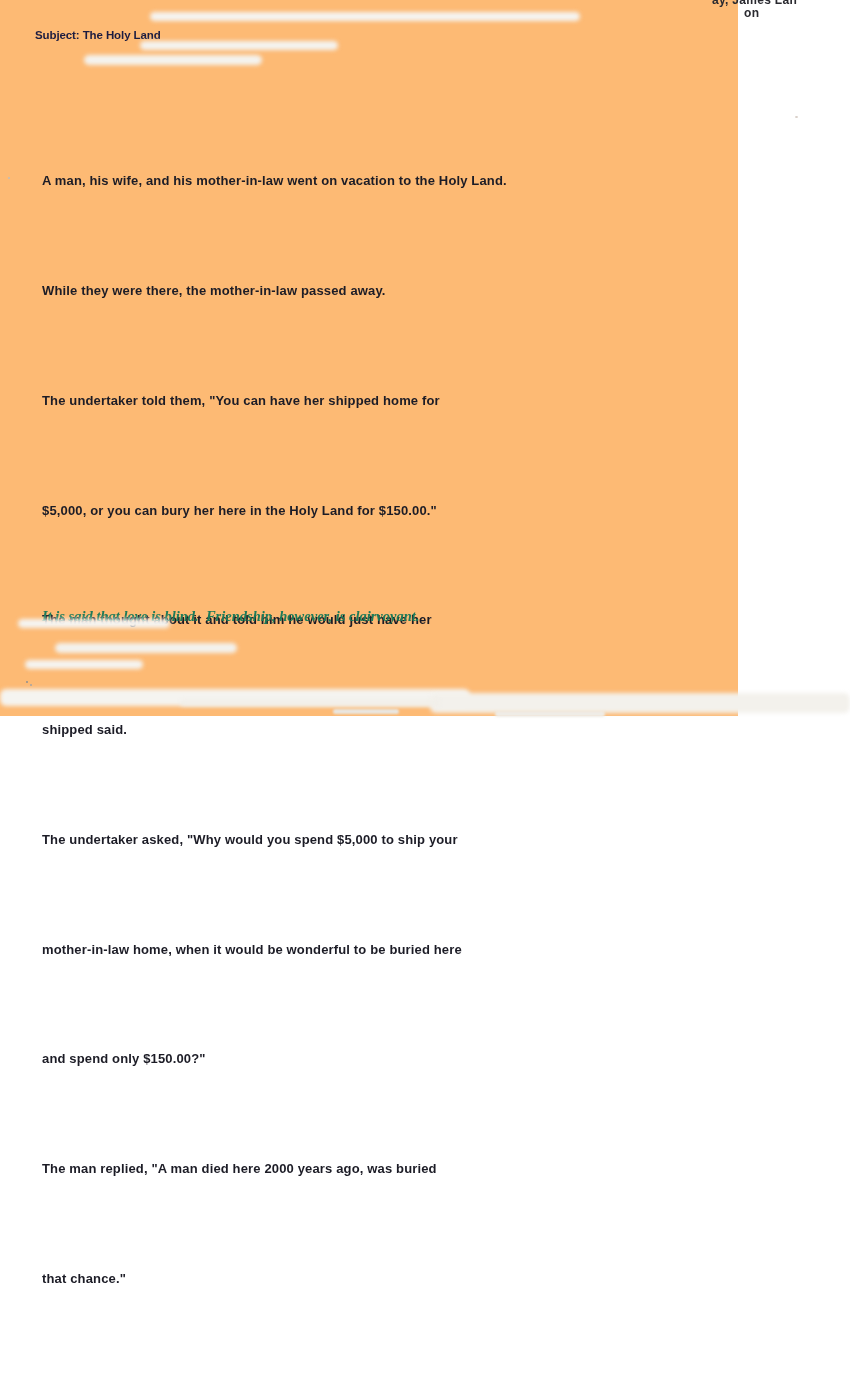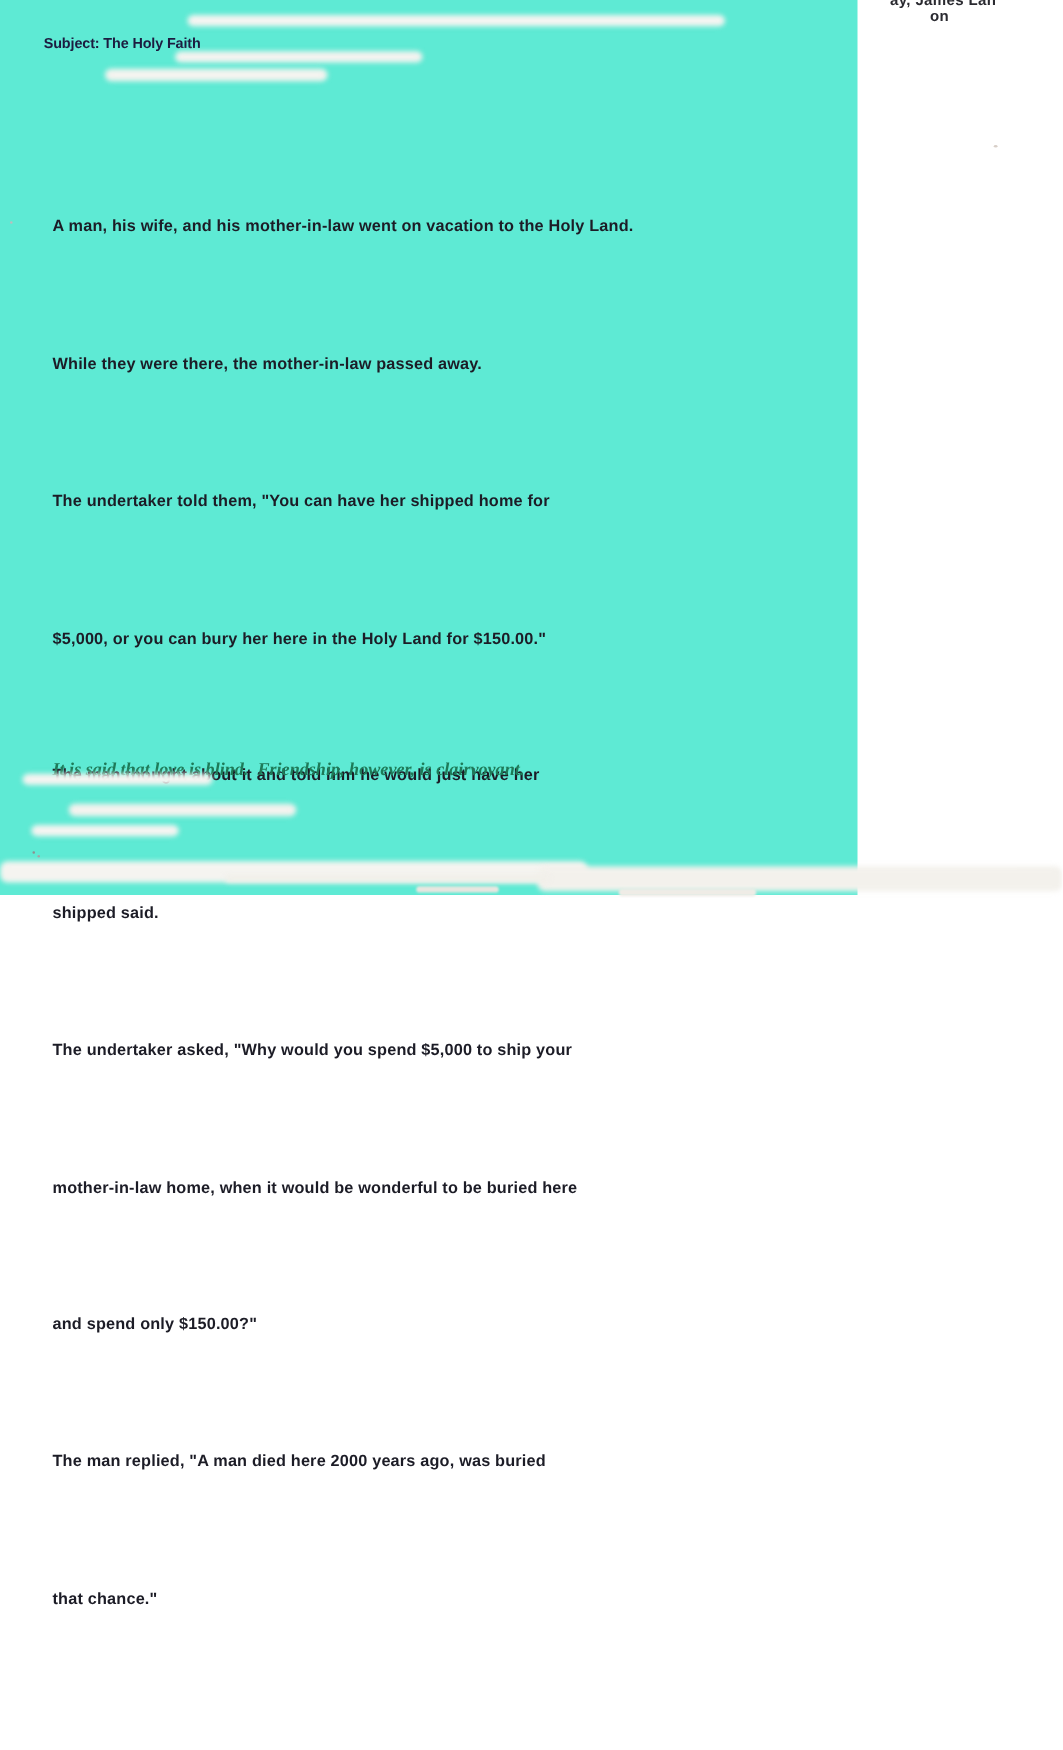--- a/index.html
+++ b/index.html
@@ -1,21 +1,21 @@
 <!DOCTYPE html>
 <html><head>
 <meta charset="utf-8">
 <style>
   * { margin:0; padding:0; box-sizing:border-box; }
   html,body { width:850px; height:1400px; background:#ffffff; }
   body { font-family:"Liberation Sans", sans-serif; position:relative; overflow:hidden; }
 
   .scan-area {
-    position:absolute; left:0; top:0; width:686px; height:716px;
-    background:#5eead4;
+    position:absolute; left:0; top:0; width:738px; height:716px;
+    background:#fdba74;
   }
 
   
   .hdr-frag1-clip {
     position:absolute; left:712px; top:0; width:130px; height:8px;
     overflow:hidden;
   }
   .hdr-frag1-clip span {
     display:block; margin-top:-7px;
     font-size:12px; font-weight:bold; color:#2a2a30; letter-spacing:0.3px;
@@ -69,21 +69,21 @@
 </head>
 <body>
 
 <div class="scan-area">
 
   <div class="hdr-frag1-clip">
     <span>ay, James Lan</span>
   </div>
   <div class="hdr-frag2">on</div>
 
-  <div class="subject-line">Subject: The Holy Faith</div>
+  <div class="subject-line">Subject: The Holy Land</div>
 
   <div class="body-text">
     <div>A man, his wife, and his mother-in-law went on vacation to the Holy Land.</div>
     <div>While they were there, the mother-in-law passed away.</div>
     <div>The undertaker told them, "You can have her shipped home for</div>
     <div>$5,000, or you can bury her here in the Holy Land for $150.00."</div>
     <div>The man thought about it and told him he would just have her</div>
     <div>shipped said.</div>
     <div>The undertaker asked, "Why would you spend $5,000 to ship your</div>
     <div>mother-in-law home, when it would be wonderful to be buried here</div>

